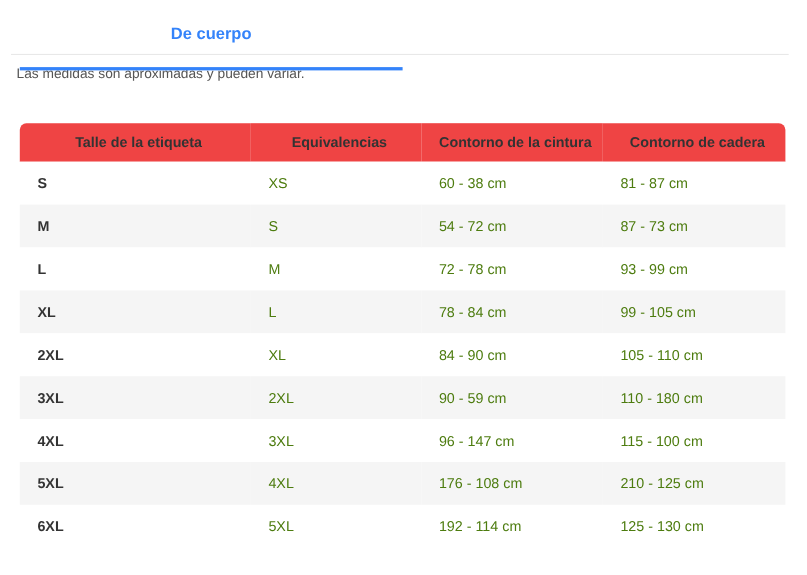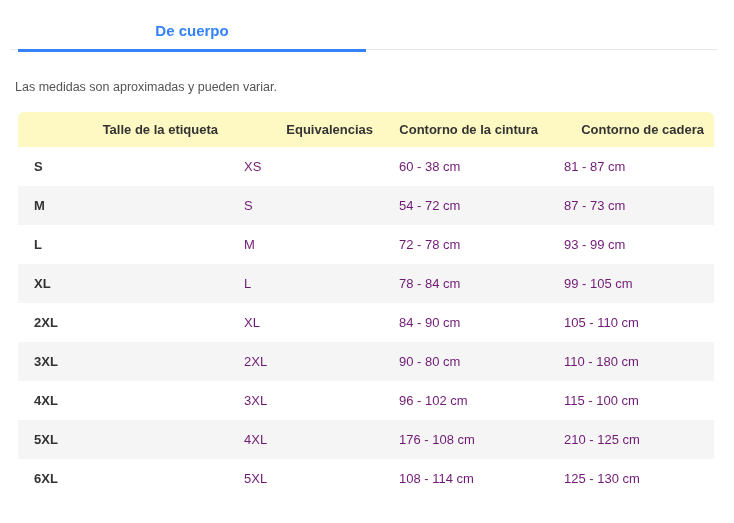--- a/index.html
+++ b/index.html
@@ -30,71 +30,71 @@
     width: 707px;
     height: 1px;
     background: #e8e8e8;
   }
   .tab-active {
     position: absolute;
     left: 18px;
     top: 22px;
     width: 348px;
     text-align: center;
-    padding-bottom: 10px;
+    padding-bottom: 22px;
     border-bottom: 3px solid #3483fa;
     color: #3483fa;
     font-size: 15px;
     font-weight: 600;
     cursor: pointer;
     z-index: 2;
   }
 
   
   .note {
     position: absolute;
     left: 15px;
-    top: 80px;
+    top: 60px;
     font-size: 12.5px;
     color: #555555;
   }
 
   
   .size-table-wrap {
     position: absolute;
     left: 18px;
     top: 112px;
     width: 696px;
   }
   table.size-table {
     width: 696px;
     border-collapse: separate;
     border-spacing: 0;
     table-layout: fixed;
   }
   .size-table thead th {
-    background: #fef9c3;
-    text-align: right;
+    background: #ef4444;
+    text-align: center;
     font-size: 13px;
     font-weight: 600;
     color: #333333;
     height: 35px;
     padding: 0 10px 0 16px;
     vertical-align: middle;
     white-space: nowrap;
     overflow: hidden;
   }
   .size-table thead th:first-child { border-top-left-radius: 6px; }
   .size-table thead th:last-child  { border-top-right-radius: 6px; }
 
   .size-table tbody td {
     height: 39px;
     padding: 0 10px 0 16px;
     font-size: 13px;
-    color: #701a75;
+    color: #4d7c0f;
     vertical-align: middle;
     white-space: nowrap;
     overflow: hidden;
   }
   .size-table tbody td:first-child {
     font-weight: 700;
     color: #333333;
   }
   .size-table tbody tr:nth-child(even) td { background: #f5f5f5; }
   .size-table tbody tr:nth-child(odd) td  { background: #ffffff; }
@@ -154,38 +154,38 @@
           </tr>
           <tr>
             <td>2XL</td>
             <td>XL</td>
             <td>84 - 90 cm</td>
             <td>105 - 110 cm</td>
           </tr>
           <tr>
             <td>3XL</td>
             <td>2XL</td>
-            <td>90 - 80 cm</td>
+            <td>90 - 59 cm</td>
             <td>110 - 180 cm</td>
           </tr>
           <tr>
             <td>4XL</td>
             <td>3XL</td>
-            <td>96 - 102 cm</td>
+            <td>96 - 147 cm</td>
             <td>115 - 100 cm</td>
           </tr>
           <tr>
             <td>5XL</td>
             <td>4XL</td>
             <td>176 - 108 cm</td>
             <td>210 - 125 cm</td>
           </tr>
           <tr>
             <td>6XL</td>
             <td>5XL</td>
-            <td>108 - 114 cm</td>
+            <td>192 - 114 cm</td>
             <td>125 - 130 cm</td>
           </tr>
         </tbody>
     </table>
   </div>
 
 </div>
 
 </body></html>

